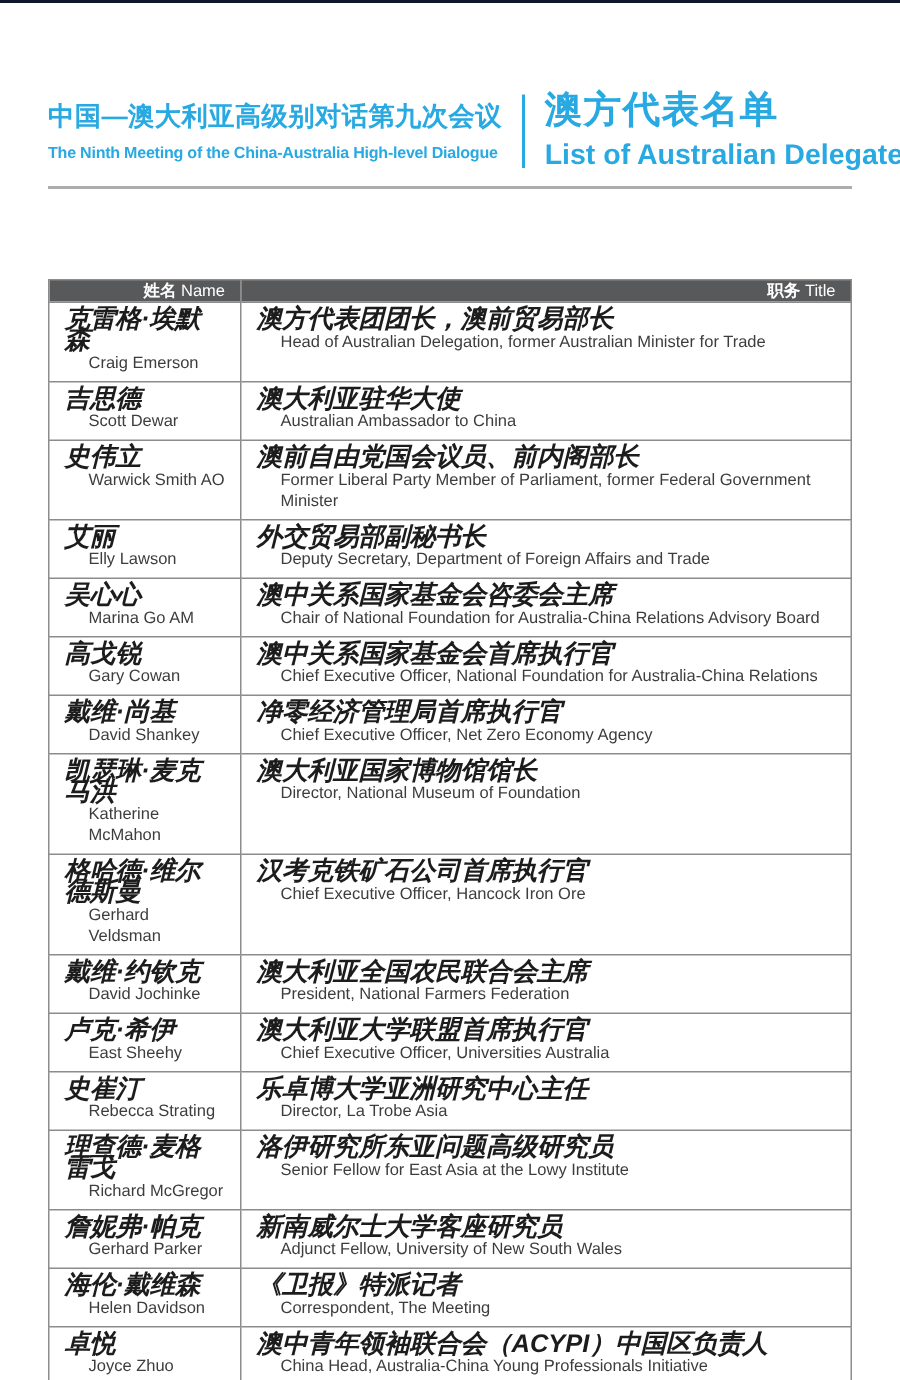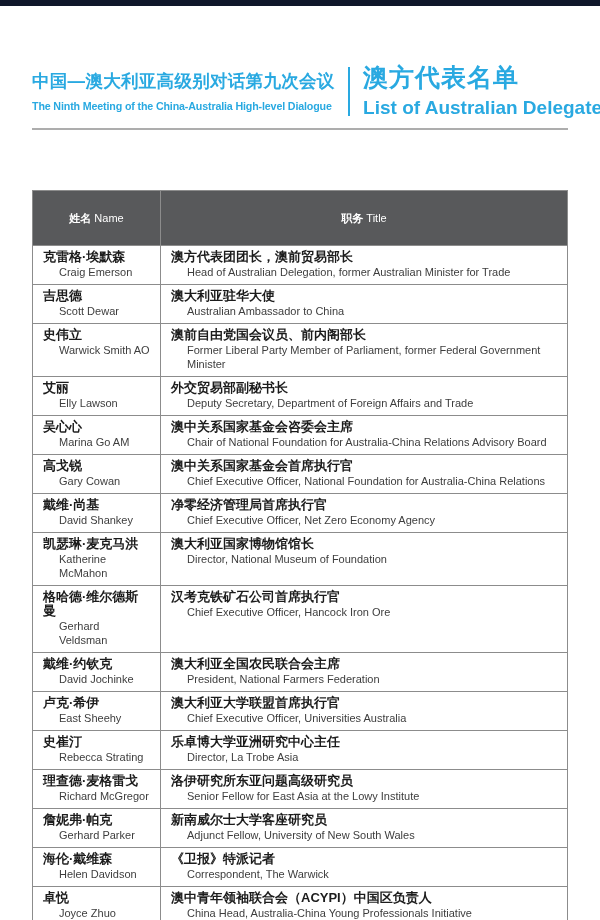--- a/index.html
+++ b/index.html
@@ -6,44 +6,44 @@
     --accent:#29A9E1;
     --table-header-bg:#58595B;
     --table-border:#8C8C8C;
     --text-primary:#1C1C1C;
     --text-secondary:#3D3D3D;
   }
   html,body{margin:0;padding:0;background:#fff;}
   .page{
     width:600px;height:920px;background:#fff;position:relative;
     font-family:"Liberation Sans","DejaVu Sans",sans-serif;
-    box-sizing:border-box;border-top:6px solid #0f172a;overflow:hidden;
+    box-sizing:border-box;border-top:2px solid #0f172a;overflow:hidden;
   }
   .content{padding:0 32px;}
   
   .header{margin-top:58px;display:flex;align-items:stretch;}
   .header-left{display:flex;flex-direction:column;justify-content:center;}
   .title-zh{color:var(--accent);font-weight:bold;font-size:17.5px;line-height:1.25;letter-spacing:0.3px;white-space:nowrap;}
   .title-en{color:var(--accent);font-weight:bold;font-size:10.7px;letter-spacing:-0.15px;margin-top:7px;white-space:nowrap;}
   .header-divider{width:2.5px;background:var(--accent);margin:3px 13px 3px 13px;flex:0 0 auto;}
   .header-right{display:flex;flex-direction:column;justify-content:center;}
   .subject-zh{color:var(--accent);font-weight:bold;font-size:25px;line-height:1.1;letter-spacing:1px;white-space:nowrap;}
   .subject-en{color:var(--accent);font-weight:bold;font-size:19px;margin-top:5px;white-space:nowrap;}
   .rule{height:2px;background:#ADADAD;margin-top:9px;}
   
   table.delegates{margin-top:60px;width:100%;border-collapse:collapse;table-layout:fixed;}
   table.delegates th,table.delegates td{border:1px solid var(--table-border);}
   col.c-name{width:128px;}
   thead th{
-    background:var(--table-header-bg);color:#fff;text-align:center;
-    font-size:11px;font-weight:normal;padding:20px 10px;line-height:14px;
+    background:var(--table-header-bg);color:#fff;text-align:right;
+    font-size:11px;font-weight:normal;padding:0 10px;line-height:14px;
   }
   thead th .zh{font-weight:bold;}
   tbody td{padding:4px 10px 5px;vertical-align:top;}
-  .cell-zh{font-weight:bold;font-size:13px;line-height:14px;color:var(--text-primary);}
+  .cell-zh{font-weight:bold;font-size:17px;line-height:14px;color:var(--text-primary);font-style:italic;}
   .cell-en{font-size:11px;line-height:14px;color:var(--text-secondary);margin-top:1px;margin-left:16px;}
   
   .tick-strip{
     margin-top:52px;height:8px;width:100%;
     background:repeating-linear-gradient(to right,#414141 0,#414141 1.4px,transparent 1.4px,transparent 3.5px);
   }
   .page-number{margin-top:5px;padding-left:13px;font-size:11.5px;color:#4A4A4A;}
 </style>
 </head>
 <body>
@@ -237,21 +237,21 @@
     </td>
   </tr>
 
   <tr>
     <td>
       <div class="cell-zh">海伦·戴维森</div>
       <div class="cell-en">Helen Davidson</div>
     </td>
     <td>
       <div class="cell-zh">《卫报》特派记者</div>
-      <div class="cell-en">Correspondent, The Warwick</div>
+      <div class="cell-en">Correspondent, The Meeting</div>
     </td>
   </tr>
 
   <tr>
     <td>
       <div class="cell-zh">卓悦</div>
       <div class="cell-en">Joyce Zhuo</div>
     </td>
     <td>
       <div class="cell-zh">澳中青年领袖联合会（ACYPI）中国区负责人</div>

